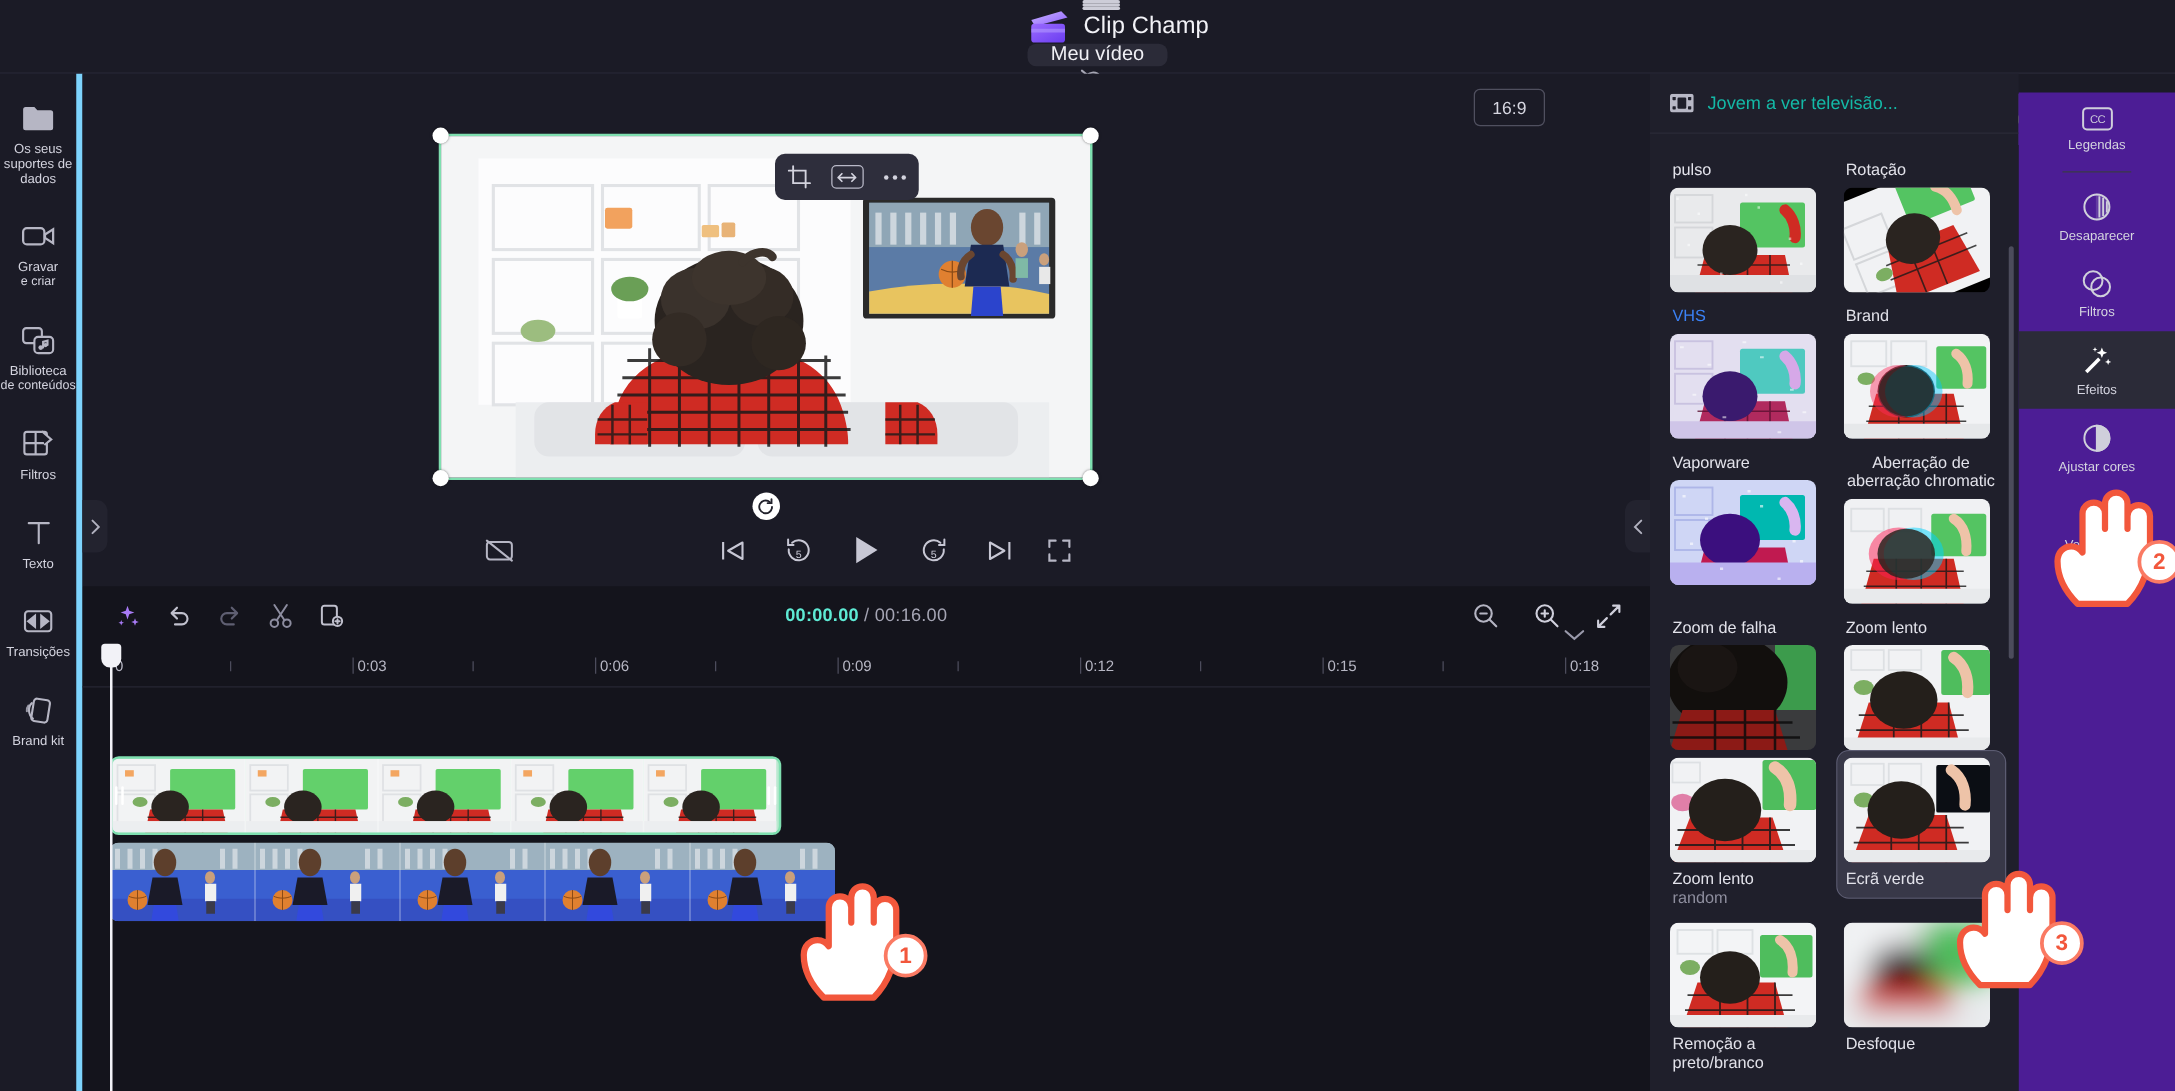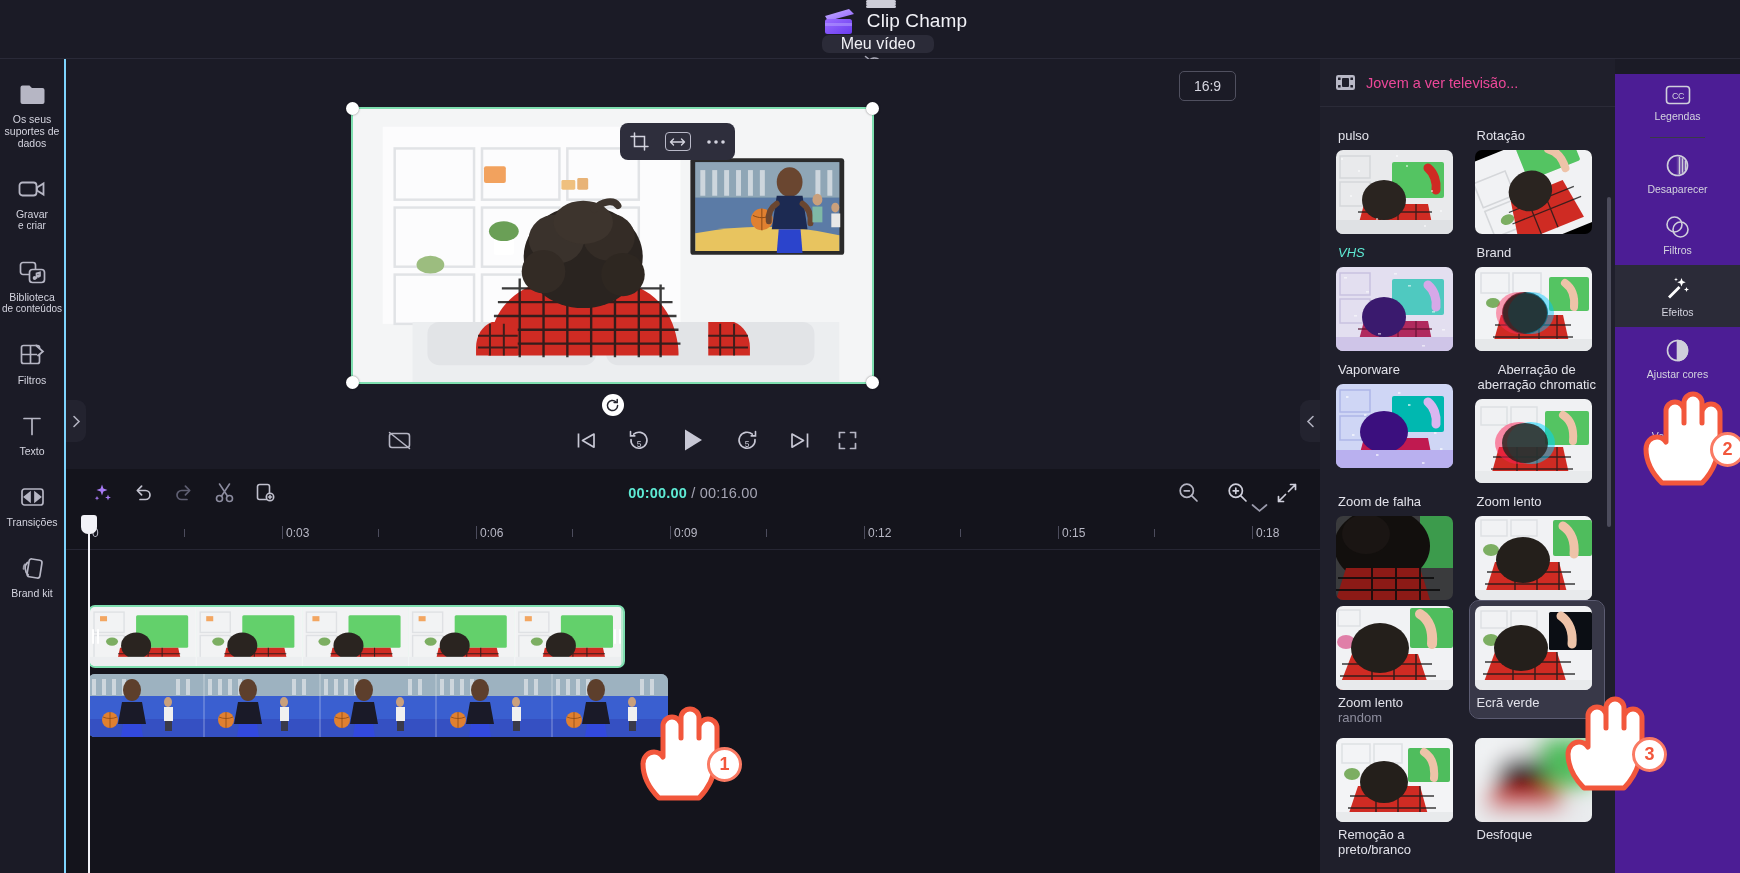--- a/index.html
+++ b/index.html
@@ -31,21 +31,21 @@
   .topbar-right { margin-left:auto; display:flex; align-items:center; gap:1px; padding-right:28px; }
   .export-btn {
     display:flex; align-items:center; gap:9px; height:41px; padding:0 20px 0 17px;
     background:#8b3dff; border-radius:7px; cursor:pointer; font-size:16.5px; color:#fff;
   }
   .help-btn { width:30px; height:30px; display:flex; align-items:center; justify-content:center; cursor:pointer; }
 
   
   .leftrail {
     position:absolute; left:0; top:59px; width:66px; height:814px;
-    background:#1b1b26; border-right:2px solid #7dd3fc;
+    background:#1b1b26; border-right:5px solid #7dd3fc;
     display:flex; flex-direction:column; align-items:center; padding-top:14px;
   }
   .rail-item { width:66px; padding:8px 2px 10px; display:flex; flex-direction:column; align-items:center; gap:6px; cursor:pointer; margin-bottom:9px; }
   .rail-item .ico { height:26px; display:flex; align-items:center; justify-content:center; }
   .rail-label { font-size:10.5px; color:#d4d4df; text-align:center; line-height:12px; }
   .rail-label .sub { display:block; font-size:10px; }
 
   
   .stage {
     position:absolute; left:66px; top:59px; width:1254px; height:410px;
@@ -117,28 +117,28 @@
   .track-b { top:205px; width:580px; height:63px; background:#222; }
   .filmstrip { position:absolute; inset:0; display:flex; }
   .trim-handle { position:absolute; top:0; bottom:0; width:11px; display:flex; align-items:center; justify-content:center; z-index:5; }
   .trim-handle.l { left:0; } .trim-handle.r { right:0; }
   .trim-bars { display:flex; gap:2.5px; }
   .trim-bars i { display:block; width:1.8px; height:15px; background:#fff; border-radius:1px; }
 
   
   .rightpanel { position:absolute; left:1320px; top:59px; width:295px; height:814px; background:#1f1f2b; }
   .rp-header { height:48px; display:flex; align-items:center; gap:11px; padding:0 16px; border-bottom:1px solid #2b2b38; }
-  .rp-title { font-size:14.5px; color:#ec4899; white-space:nowrap; overflow:hidden; text-overflow:ellipsis; }
+  .rp-title { font-size:14.5px; color:#14b8a6; white-space:nowrap; overflow:hidden; text-overflow:ellipsis; }
   .rp-body { position:relative; height:766px; overflow:hidden; padding:10px 16px 0; }
   .eff-grid { display:grid; grid-template-columns:1fr 1fr; column-gap:14px; row-gap:0px; }
   .eff-cell { padding:6px 0 0; }
   .eff-label { font-size:13px; color:#e2e2ea; line-height:15px; text-align:left; padding:5px 2px 7px; }
   .eff-label.center { text-align:center; }
   .eff-label .dim { color:#8e8e9e; display:block; }
-  .eff-label.dim-all { color:#5eead4;font-style:italic; }
+  .eff-label.dim-all { color:#3b82f6; }
   .eff-thumb { width:117px; height:84px; border-radius:7px; background-size:cover; background-position:center; overflow:hidden; cursor:pointer; }
   .eff-sel { background:#383848; border-radius:9px; padding:5px 5px 1px; margin:-5px -5px 0; outline:1.5px solid #5c5c72; }
   .rp-scrollbar { position:absolute; right:4px; top:90px; width:4px; height:330px; background:#4c4c5c; border-radius:3px; }
 
   
   .farrail { position:absolute; left:1615px; top:74px; width:125px; height:814px; background:#4c1d95; }
   .fr-item { width:125px; padding:11px 0 9px; display:flex; flex-direction:column; align-items:center; gap:5px; cursor:pointer; }
   .fr-item.active { background:#2b2b38; }
   .fr-label { font-size:10.5px; color:#d4d4df; text-align:center; line-height:12px; }
   .fr-div { width:55px; height:1px; background:#3a3a48; margin:6px auto 4px; }

